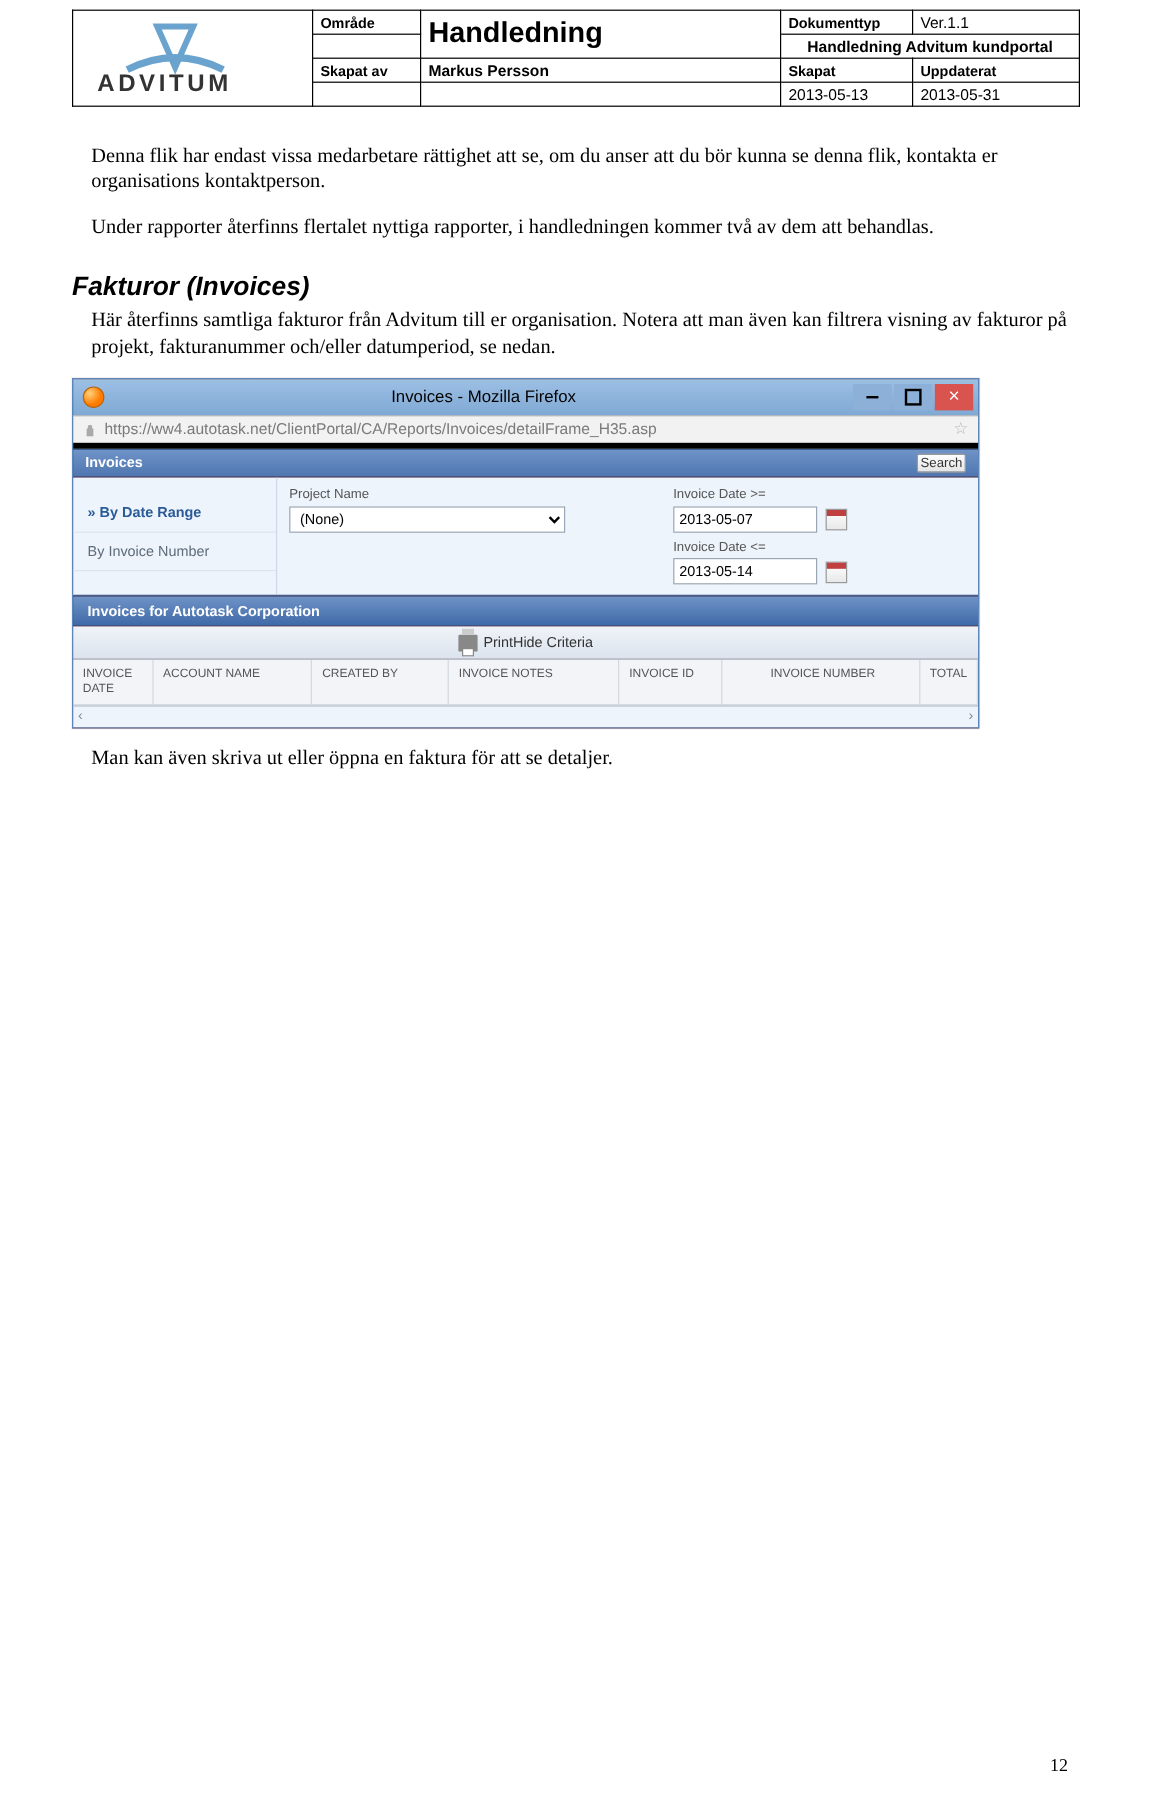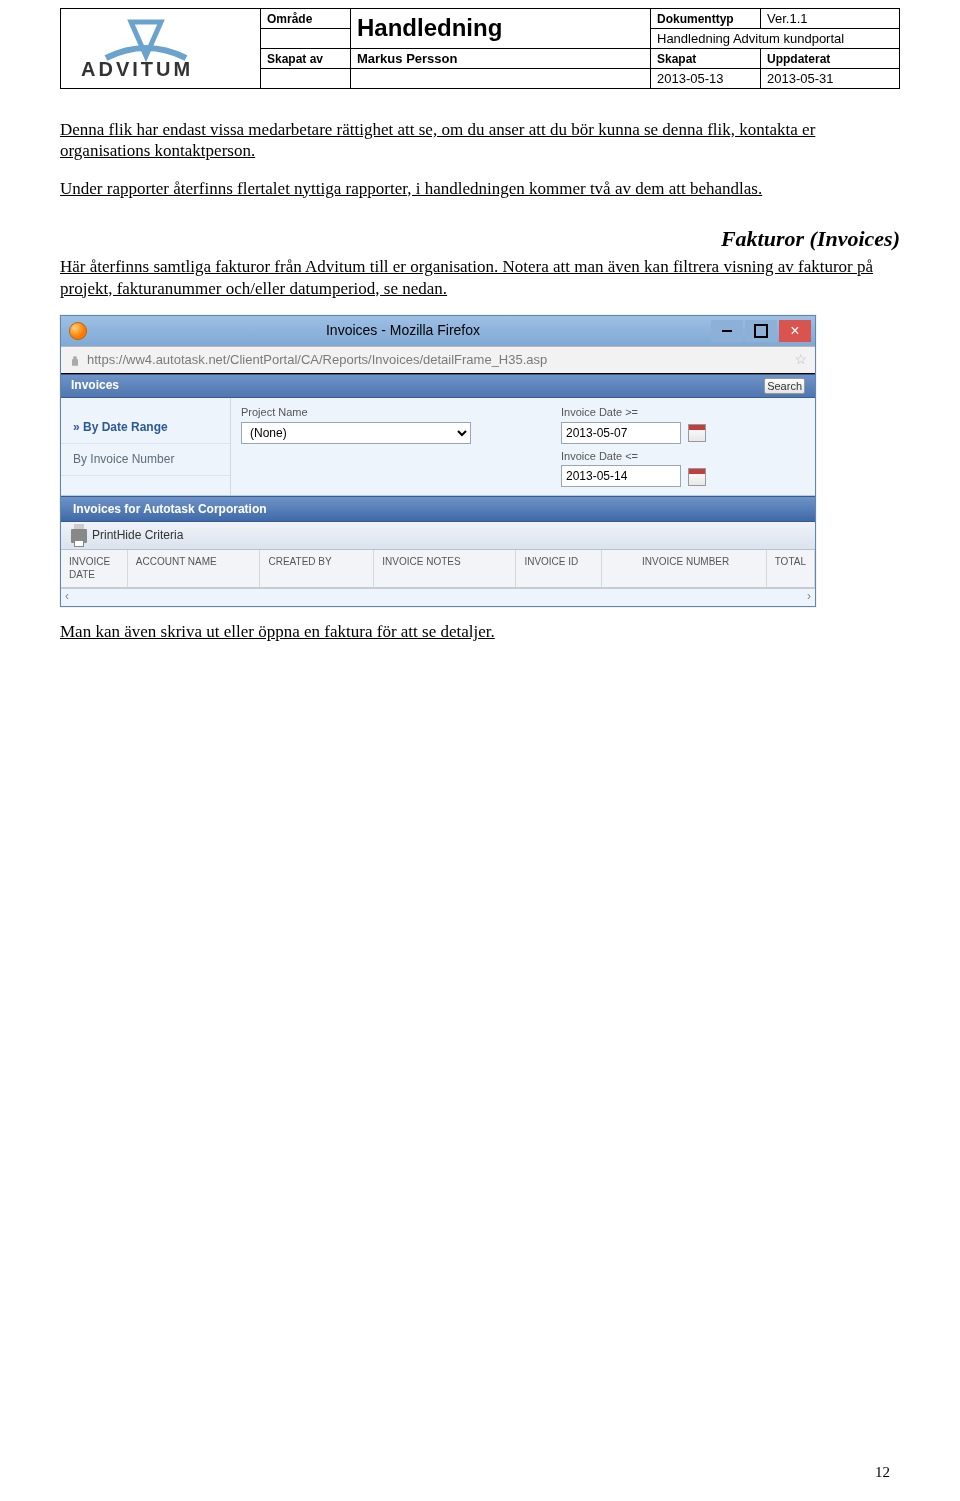--- a/index.html
+++ b/index.html
@@ -61,28 +61,27 @@
     font-size: 17px;
     line-height: 1.25;
   }
   h1.section {
     font-family: Arial, Helvetica, sans-serif;
     font-size: 28px;
     font-weight: bold;
     margin: 30px 0 6px 0;
   }
   h2.subsection {
-    font-family: Liberation Serif, serif;
+    font-family: Liberation Sans, sans-serif;
     font-size: 22px;
     font-weight: bold;
     font-style: italic;
     margin: 26px 0 4px 0;
-    text-align: right;
-  }
-  p { margin: 0 0 16px 0; text-decoration: underline; }
+  }
+  p { margin: 0 0 16px 16px; }
 
   
   .browser-shot {
     width: 756px;
     margin: 14px 0;
     font-family: "Segoe UI", Tahoma, sans-serif;
     font-size: 12px;
     border: 1px solid #5c86b8;
     background: #7f1d1d;
     box-shadow: 0 0 0 1px rgba(0,0,0,0.05);
@@ -107,21 +106,21 @@
   .bw-btn { width:32px; height:22px; display:flex; align-items:center; justify-content:center; background:#8cb0d8; }
   .bw-btn.min::after { content:""; width:10px; height:2px; background:#000; }
   .bw-btn.max::after { content:""; width:10px; height:10px; border:2px solid #000; }
   .bw-btn.close { background:#d9534f; color:#fff; font-size:16px; }
   .bw-btn.close::after { content:"×"; }
 
   .bw-url {
     height:28px;
     background:#f2f2f2;
     border-top:1px solid #b8b8b8;
-    border-bottom:1px solid #000000;
+    border-bottom:5px solid #000000;
     display:flex;
     align-items:center;
     padding:0 8px;
     color:#7a7a7a;
     font-size:13px;
     gap:6px;
   }
   .lock-icon { width:12px; height:12px; background:#aaa; clip-path: polygon(25% 45%,25% 100%,75% 100%,75% 45%,65% 45%,65% 30%,60% 20%,40% 20%,35% 30%,35% 45%); }
   .star-end { margin-left:auto; color:#bbb; font-size:14px; }
 
@@ -213,21 +212,21 @@
   }
   .toolbar2 {
     height:28px;
     background:linear-gradient(#f0f3f8,#dbe3ee);
     border-bottom:1px solid #b8c3d0;
     display:flex;
     align-items:center;
     padding:0 10px;
     font-size:12px;
     color:#333;
-    justify-content:flex-start;
+    justify-content:center;
   }
   .print-btn { display:flex; align-items:center; gap:5px; }
   .printer-icon { width:16px; height:14px; background:#888; border-radius:1px; position:relative; }
   .printer-icon::before { content:""; position:absolute; top:-5px; left:3px; right:3px; height:5px; background:#ccc; }
   .printer-icon::after { content:""; position:absolute; bottom:-4px; left:3px; right:3px; height:5px; background:#fff; border:1px solid #888; }
 
   .grid-head {
     display:flex;
     background:#f2f4f7;
     border-bottom:1px solid #c3cbd4;
@@ -284,21 +283,21 @@
           <tr>
         <td style="width:90px;"><span class="meta-label">Område</span></td>
         <td rowspan="2" class="meta-center" style="width:300px; vertical-align:bottom; padding-bottom:6px;">
           <span class="handledning-title">Handledning</span>
         </td>
         <td style="width:110px;"><span class="meta-label">Dokumenttyp</span></td>
         <td colspan="2" class="meta-small">Ver.1.1</td>
       </tr>
       <tr>
         <td></td>
-        <td colspan="3" class="meta-small" style="font-weight:normal;">Handledning Advitum kundportal</td>
+        <td colspan="3" class="meta-small" style="font-weight:bold;text-align:center;">Handledning Advitum kundportal</td>
       </tr>
       <tr>
         <td><span class="meta-label">Skapat av</span></td>
         <td class="meta-small" style="font-weight:bold;">Markus Persson</td>
         <td><span class="meta-label">Skapat</span></td>
         <td colspan="2"><span class="meta-label">Uppdaterat</span></td>
       </tr>
       <tr>
         <td></td>
         <td></td>

